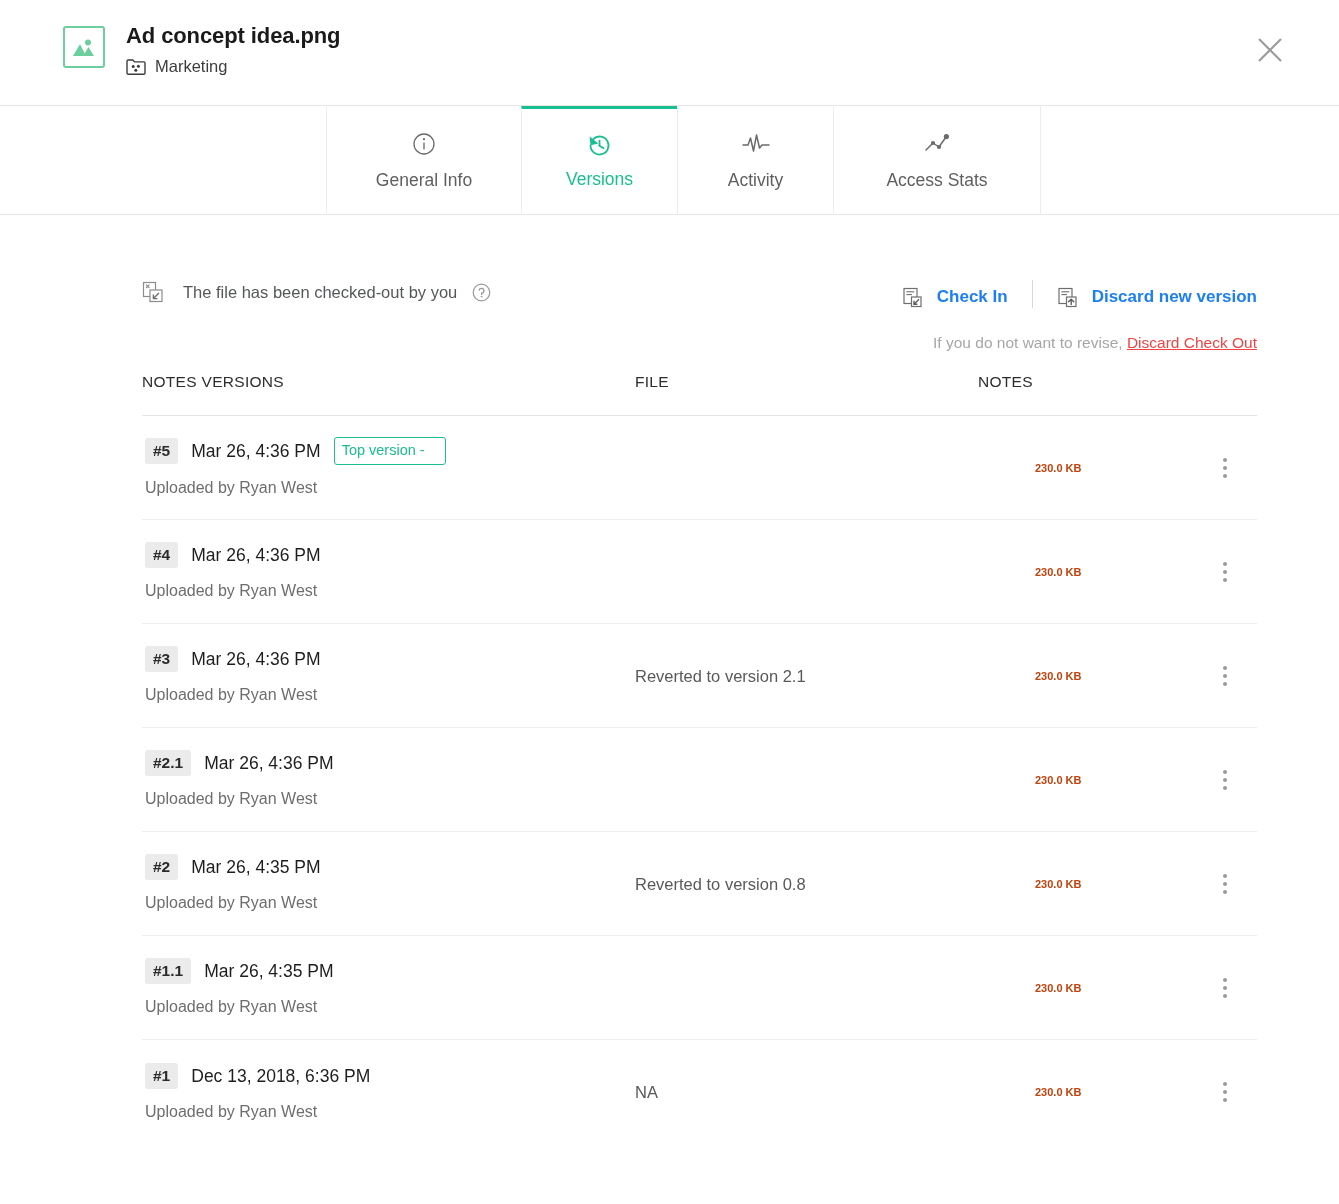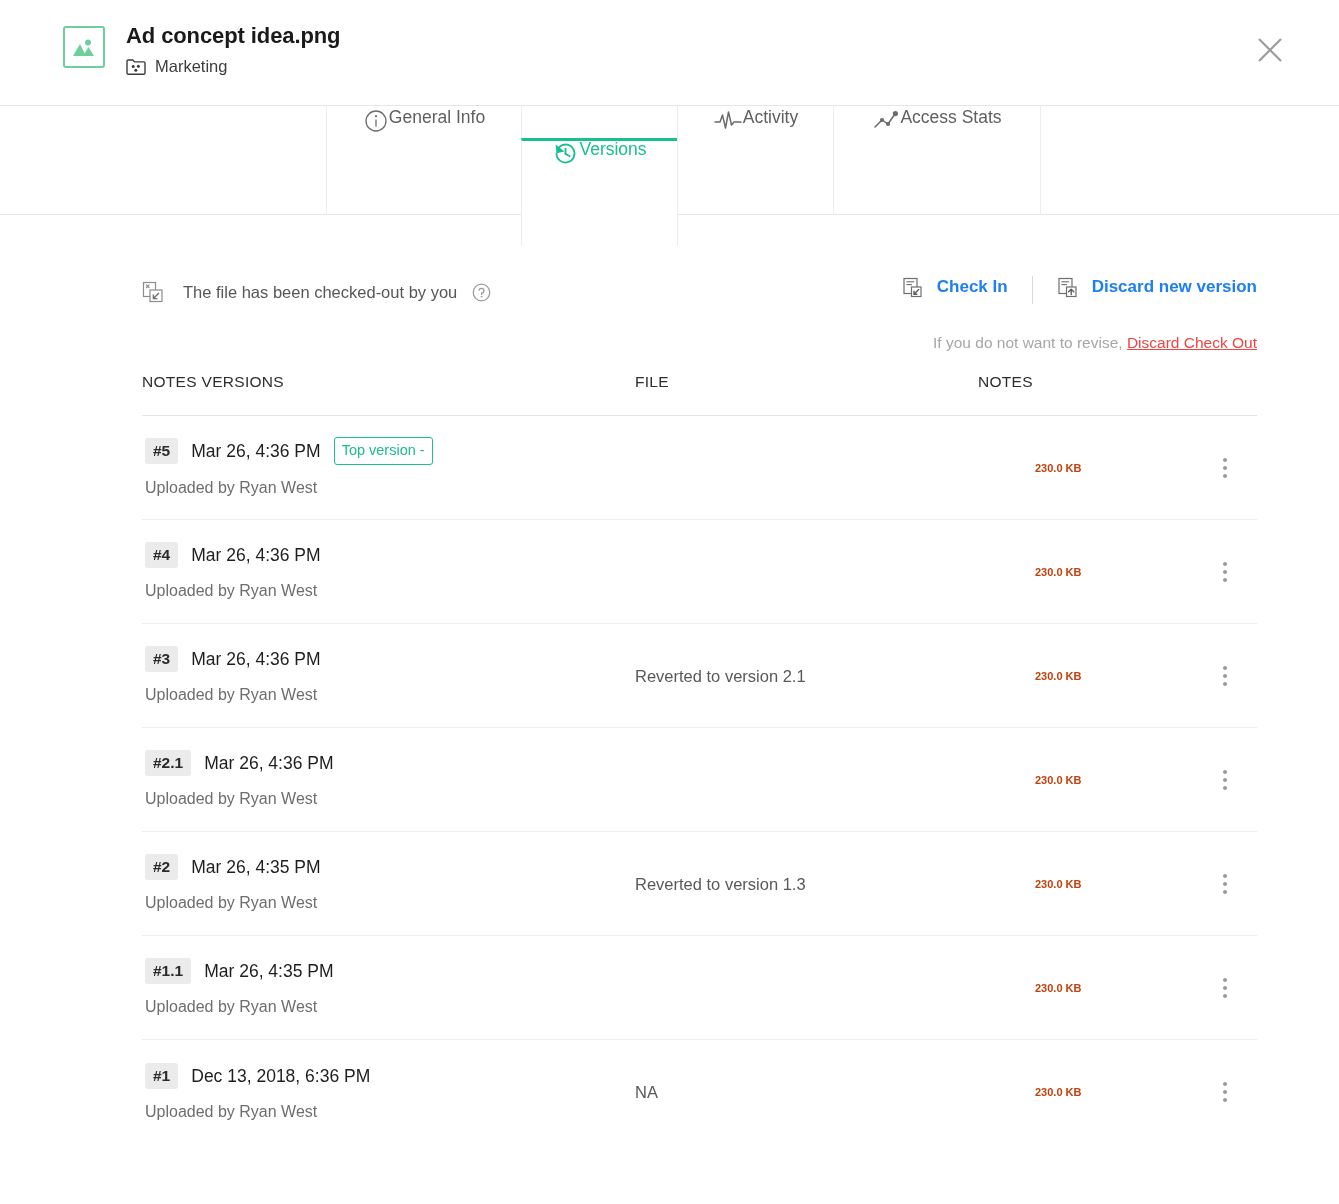--- a/index.html
+++ b/index.html
@@ -64,41 +64,41 @@
     display: flex;
     padding-left: 327px;
   }
   .tab {
     width: 157px;
     height: 108px;
     border-left: 1px solid #ececec;
     border-right: 1px solid #ececec;
     margin-left: -1px;
     display: flex;
-    flex-direction: row;
-    align-items: flex-start;
+    flex-direction: column;
+    align-items: center;
     justify-content: center;
     cursor: pointer;
     background: #fff;
     position: relative;
   }
   .tab:first-child { width: 196px; }
   .tab.wide { width: 208px; }
   .tab .t-icon {
     height: 30px;
     display: flex; align-items: center; justify-content: center;
     margin-bottom: 10px;
     color: #6b6b6b;
   }
   .tab .t-label {
     font-size: 17.5px;
     color: #5f5f5f;
     line-height: 22px;
   }
-  .tab.active { border-top: 3px solid #18bf90; margin-top: 32px; }
+  .tab.active { border-top: 3px solid #18bf90; }
   .tab.active .t-icon { color: #18bf90; margin-top: -3px; }
   .tab.active .t-label { color: #18bf90; margin-top: -3px; }
   .tab-filler { flex: 1; border-left: 1px solid #ececec; margin-left: -1px; }
 
   
   .checkout-area {
     position: relative;
     padding: 0 82px 0 142px;
     margin-top: 61px;
     height: 96px;
@@ -120,21 +120,21 @@
     margin-left: 15px;
     width: 19px; height: 19px;
     cursor: pointer;
   }
   .checkout-right {
     position: absolute;
     right: 82px; top: 0;
     text-align: right;
   }
   .actions-row {
-    display: flex; align-items: flex-start; justify-content: flex-end;
+    display: flex; align-items: flex-end; justify-content: flex-end;
     height: 32px;
   }
   .action {
     display: flex; align-items: center;
     cursor: pointer;
   }
   .action .a-icon { width: 21px; height: 21px; flex: none; }
   .action .a-label {
     font-size: 17px;
     font-weight: bold;
@@ -203,21 +203,21 @@
     color: #1e1e1e;
     margin-left: 13px;
     line-height: 22px;
   }
   .top-badge {
     margin-left: 13px;
     border: 1px solid #1cbf91;
     border-radius: 3px;
     color: #19bd8f;
     font-size: 14.5px;
-    padding: 4px 7px 5px 7px;
+    padding: 4px 20px 5px 7px;
     line-height: 17px;
     white-space: nowrap;
   }
   .v-line2 {
     font-size: 16px;
     color: #6e6e6e;
     margin-top: 12px;
     line-height: 21px;
   }
   .n-cell {
@@ -474,21 +474,21 @@
           </div>
         </div>
         <div class="row">
           <div class="v-cell">
             <div class="v-line1">
               <span class="v-badge">#2</span>
               <span class="v-date">Mar 26, 4:35 PM</span>
             </div>
             <div class="v-line2">Uploaded by Ryan West</div>
           </div>
-          <div class="n-cell">Reverted to version 1.3</div>
+          <div class="n-cell">Reverted to version 0.8</div>
           <div class="s-cell">230.0 KB</div>
           <div class="m-cell">
             <span class="kebab">
               <i></i>
               <i></i>
               <i></i>
             </span>
           </div>
         </div>
         <div class="row">

